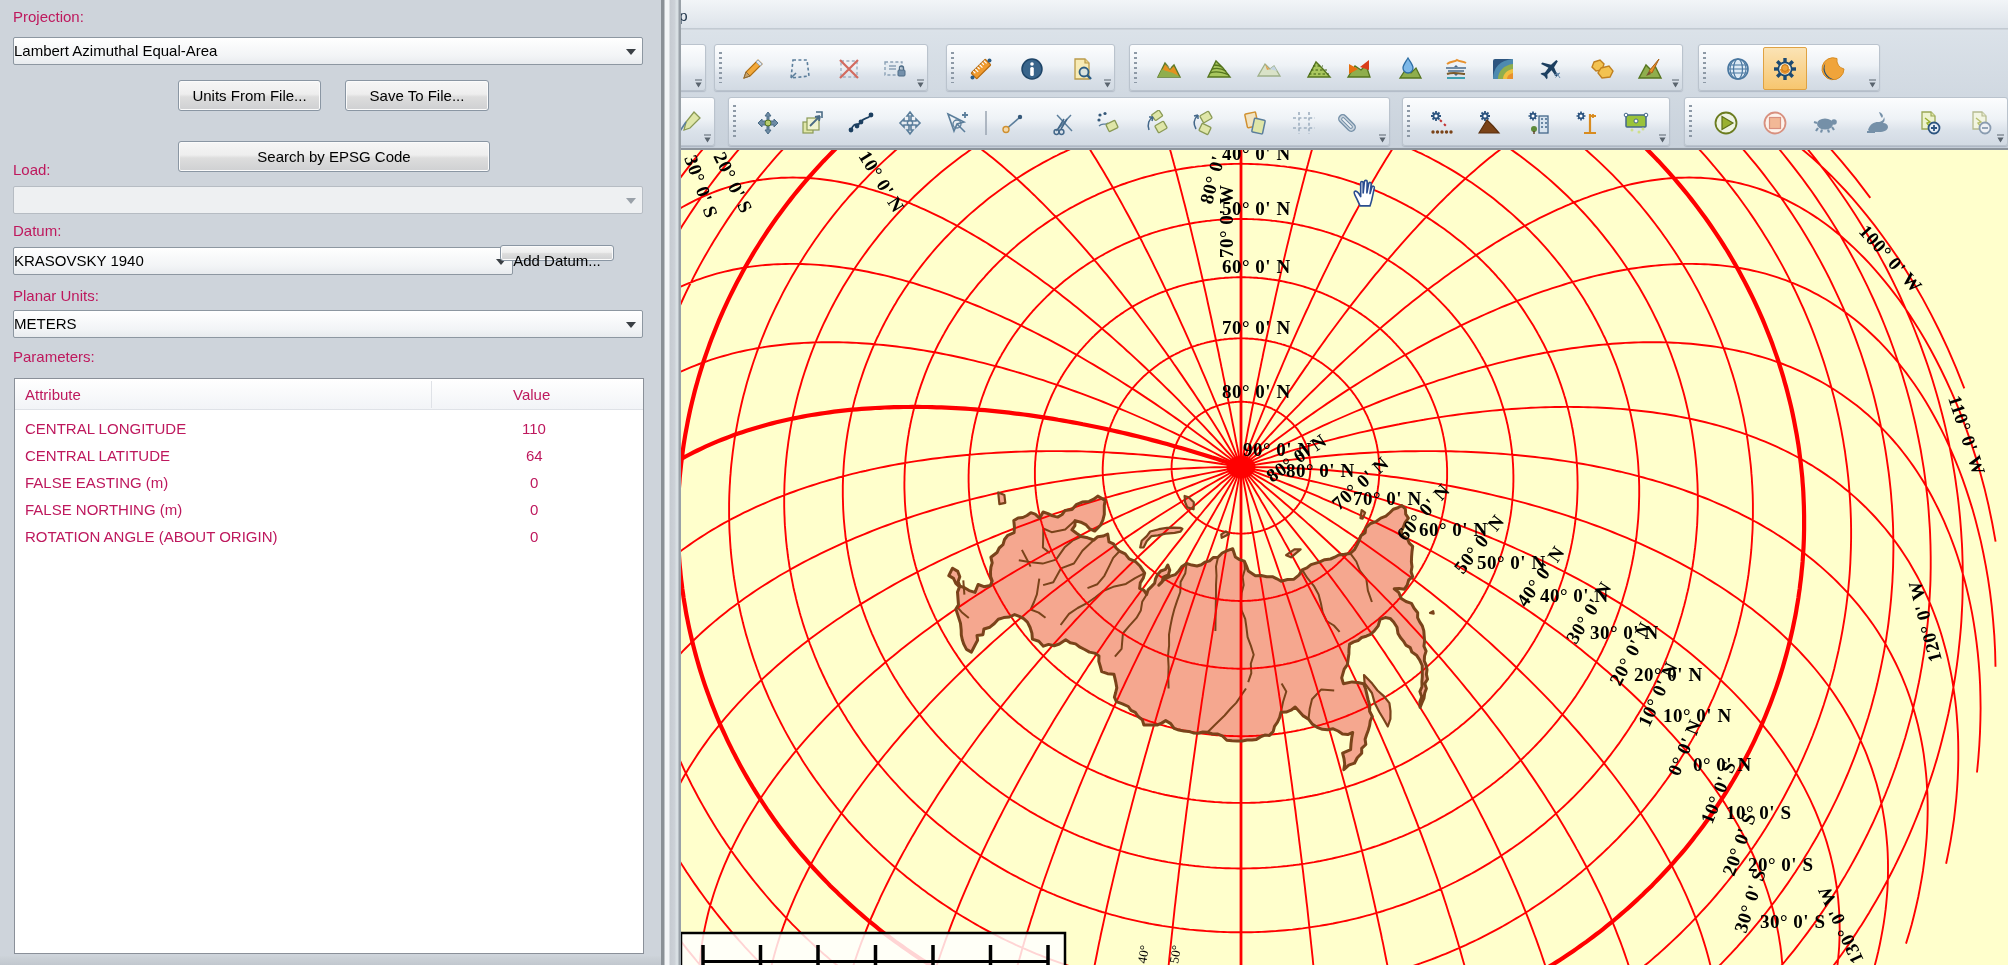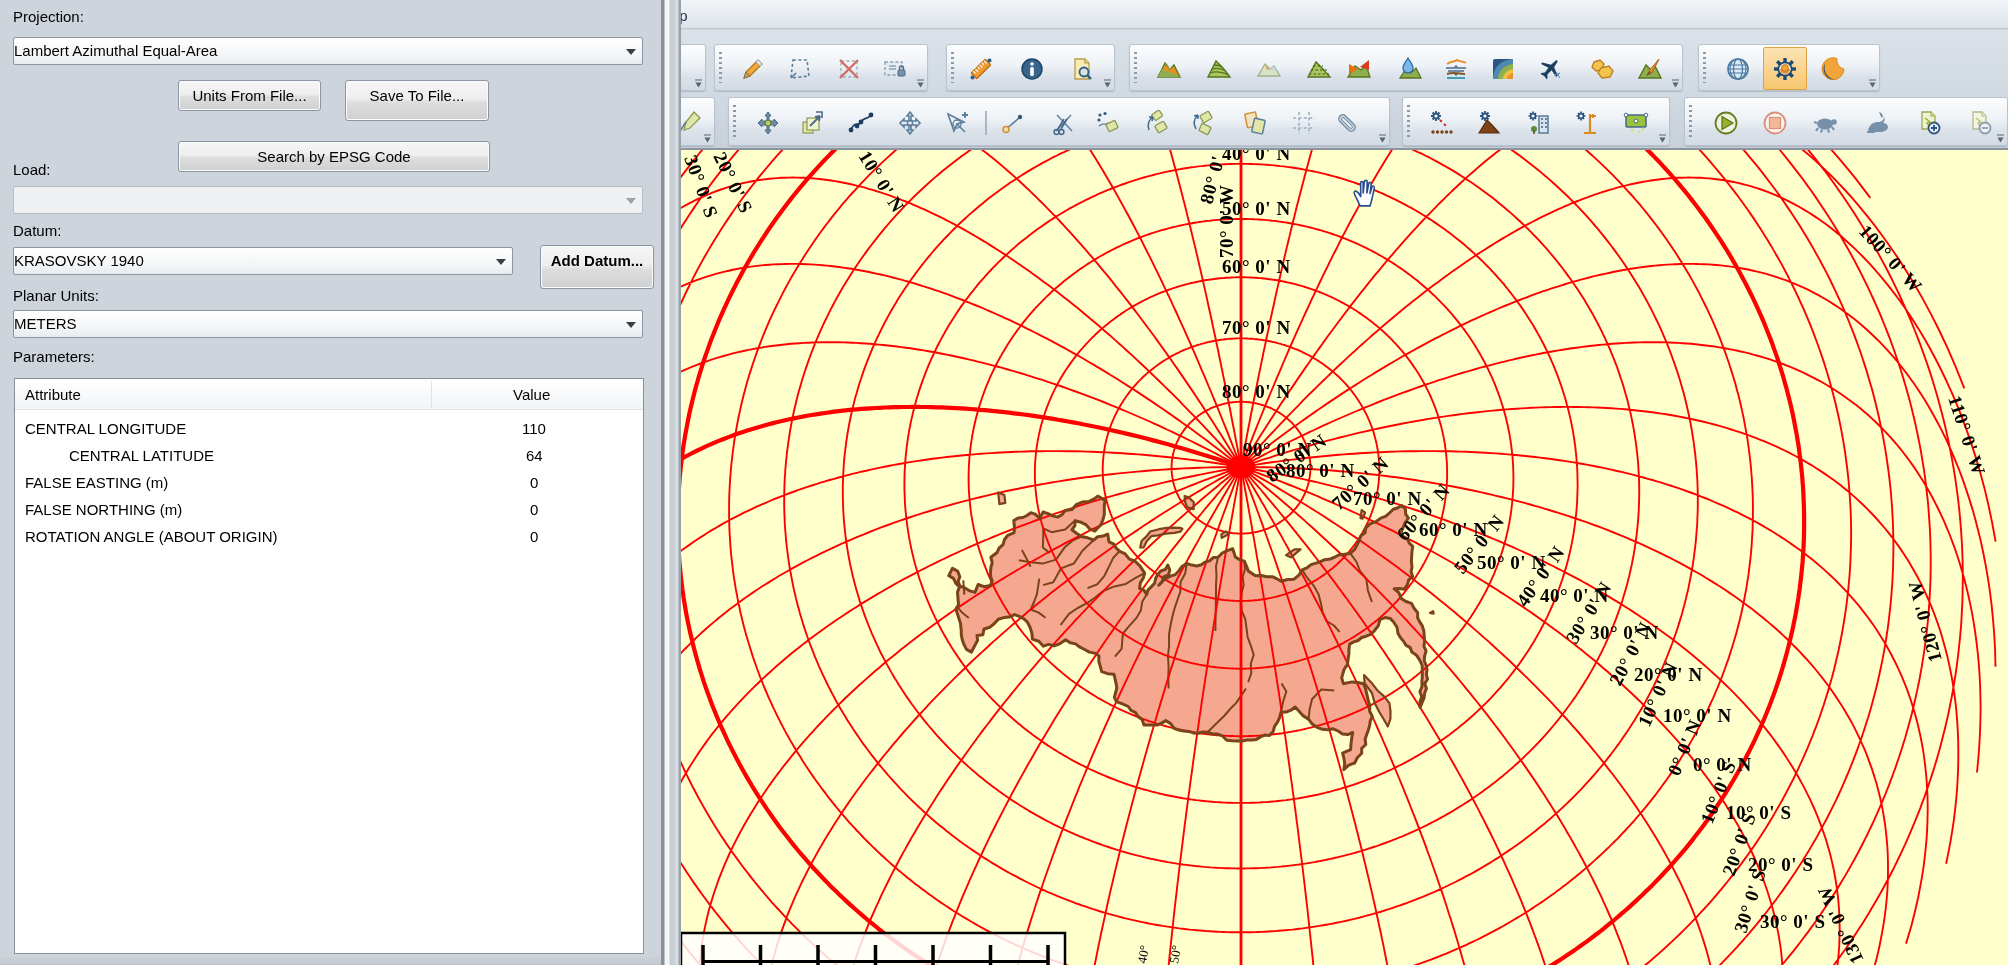--- a/index.html
+++ b/index.html
@@ -1,16 +1,16 @@
 <!DOCTYPE html>
 <html><head><meta charset="utf-8"><style>
 *{margin:0;padding:0;box-sizing:border-box;}
 html,body{width:2008px;height:965px;overflow:hidden;}
 body{font-family:"Liberation Sans",sans-serif;background:#ced4db;position:relative;}
-.lbl{position:absolute;font-size:15px;color:#000000;}
+.lbl{position:absolute;font-size:15px;color:#be185d;}
 .combo{position:absolute;height:28px;background:linear-gradient(#ffffff,#f2f4f6 70%,#e8ebee);border:1px solid #8d97a1;border-radius:2px;font-size:15px;color:#000;line-height:26px;padding-left:0;}
 .combo .arr{position:absolute;right:6px;top:11px;width:0;height:0;border-left:5px solid transparent;border-right:5px solid transparent;border-top:6px solid #3a3f44;}
 .combo.dis{background:#eef0f2;border-color:#b6bcc3;color:#888;}
 .combo.dis .arr{border-top-color:#9aa1a9;}
 .btn{position:absolute;background:linear-gradient(#f6f6f6,#eeeeee 45%,#dddddd 55%,#cfd0d2);border:1px solid #8a96a3;border-radius:3px;font-size:15px;color:#000;text-align:center;box-shadow:inset 0 0 0 1px #fbfbfb;}
 .band{position:absolute;background:linear-gradient(#fcfdfe,#eef2f6 45%,#dbe2ea 70%,#d2dae3);border:1px solid #bac3cd;border-radius:3px;box-shadow:0 1px 1px rgba(120,130,145,.35);}
 .grip{position:absolute;left:4px;top:7px;bottom:7px;width:3px;background-image:repeating-linear-gradient(#8d99a6 0 2px,transparent 2px 5px);}
 .bandarr{position:absolute;right:2px;bottom:2px;width:9px;height:9px;}
 </style></head><body>
 
@@ -471,40 +471,40 @@
 <g fill="#000" font-family="Liberation Serif, serif" font-size="13">
 <text transform="translate(1146 964) rotate(-80)">40°</text>
       <text transform="translate(1178 964) rotate(-80)">50°</text>
     </g>
 </svg>
 <div style="position:absolute;left:0;top:0;width:666px;height:965px;background:#ced4db;"></div>
 <div style="position:absolute;left:661px;top:0;width:20px;height:965px;background:linear-gradient(90deg,#8a9096 0px,#8a9096 3px,#f3f5f7 4px,#f3f5f7 8px,#c6cbd1 9px,#cdd2d8 14px,#d8dfe3 15px,#d8dfe3 17px,#99a1a8 18px,#99a1a8 20px);"></div>
 <div class="lbl" style="left:13px;top:8px;">Projection:</div>
 <div class="combo" style="left:13px;top:37px;width:630px;">Lambert Azimuthal Equal-Area<div class="arr"></div></div>
 <div class="btn" style="left:178px;top:80px;width:143px;height:31px;line-height:29px;">Units From File...</div>
-<div class="btn" style="left:345px;top:80px;width:144px;height:41px;line-height:29px;">Save To File...</div>
+<div class="btn" style="left:345px;top:80px;width:144px;height:31px;line-height:29px;">Save To File...</div>
 <div class="btn" style="left:178px;top:122px;width:312px;height:31px;line-height:29px;margin-top:19px;">Search by EPSG Code</div>
 <div class="lbl" style="left:13px;top:161px;">Load:</div>
 <div class="combo dis" style="left:13px;top:186px;width:630px;">
     <div class="arr"></div>
   </div>
 <div class="lbl" style="left:13px;top:222px;">Datum:</div>
 <div class="combo" style="left:13px;top:247px;width:500px;">KRASOVSKY 1940<div class="arr"></div></div>
-<div class="btn" style="left:540px;top:245px;width:114px;height:44px;line-height:30px;font-weight:bold;">Add Datum...</div>
+<div class="btn" style="left:500px;top:245px;width:114px;height:16px;line-height:30px;">Add Datum...</div>
 <div class="lbl" style="left:13px;top:287px;">Planar Units:</div>
 <div class="combo" style="left:13px;top:310px;width:630px;">METERS<div class="arr"></div></div>
 <div class="lbl" style="left:13px;top:348px;">Parameters:</div>
 <div style="position:absolute;left:14px;top:378px;width:630px;height:576px;background:#fff;border:1px solid #8a9099;">
 <div style="position:absolute;left:0;top:0;width:100%;height:31px;background:linear-gradient(#ffffff,#f2f4f7);border-bottom:1px solid #dfe2e7;"></div>
 <div style="position:absolute;left:416px;top:2px;width:1px;height:27px;background:#dfe2e7;"></div>
 <div class="lbl" style="left:10px;top:7px;">Attribute</div>
 <div class="lbl" style="left:498px;top:7px;">Value</div>
 <div class="lbl" style="left:10px;top:41px;">CENTRAL LONGITUDE</div>
     <div class="lbl" style="left:507px;top:41px;">110</div>
-<div class="lbl" style="left:10px;top:68px;margin-left:44px;">CENTRAL LATITUDE</div>
+<div class="lbl" style="left:10px;top:68px;">CENTRAL LATITUDE</div>
     <div class="lbl" style="left:511px;top:68px;">64</div>
 <div class="lbl" style="left:10px;top:95px;">FALSE EASTING (m)</div>
     <div class="lbl" style="left:515px;top:95px;">0</div>
 <div class="lbl" style="left:10px;top:122px;">FALSE NORTHING (m)</div>
     <div class="lbl" style="left:515px;top:122px;">0</div>
 <div class="lbl" style="left:10px;top:149px;">ROTATION ANGLE (ABOUT ORIGIN)</div>
     <div class="lbl" style="left:515px;top:149px;">0</div>
 </div>
 <div style="position:absolute;left:0;top:956px;width:661px;height:9px;background:linear-gradient(#cdd3d9,#c1c7ce);"></div>
 </body></html>

